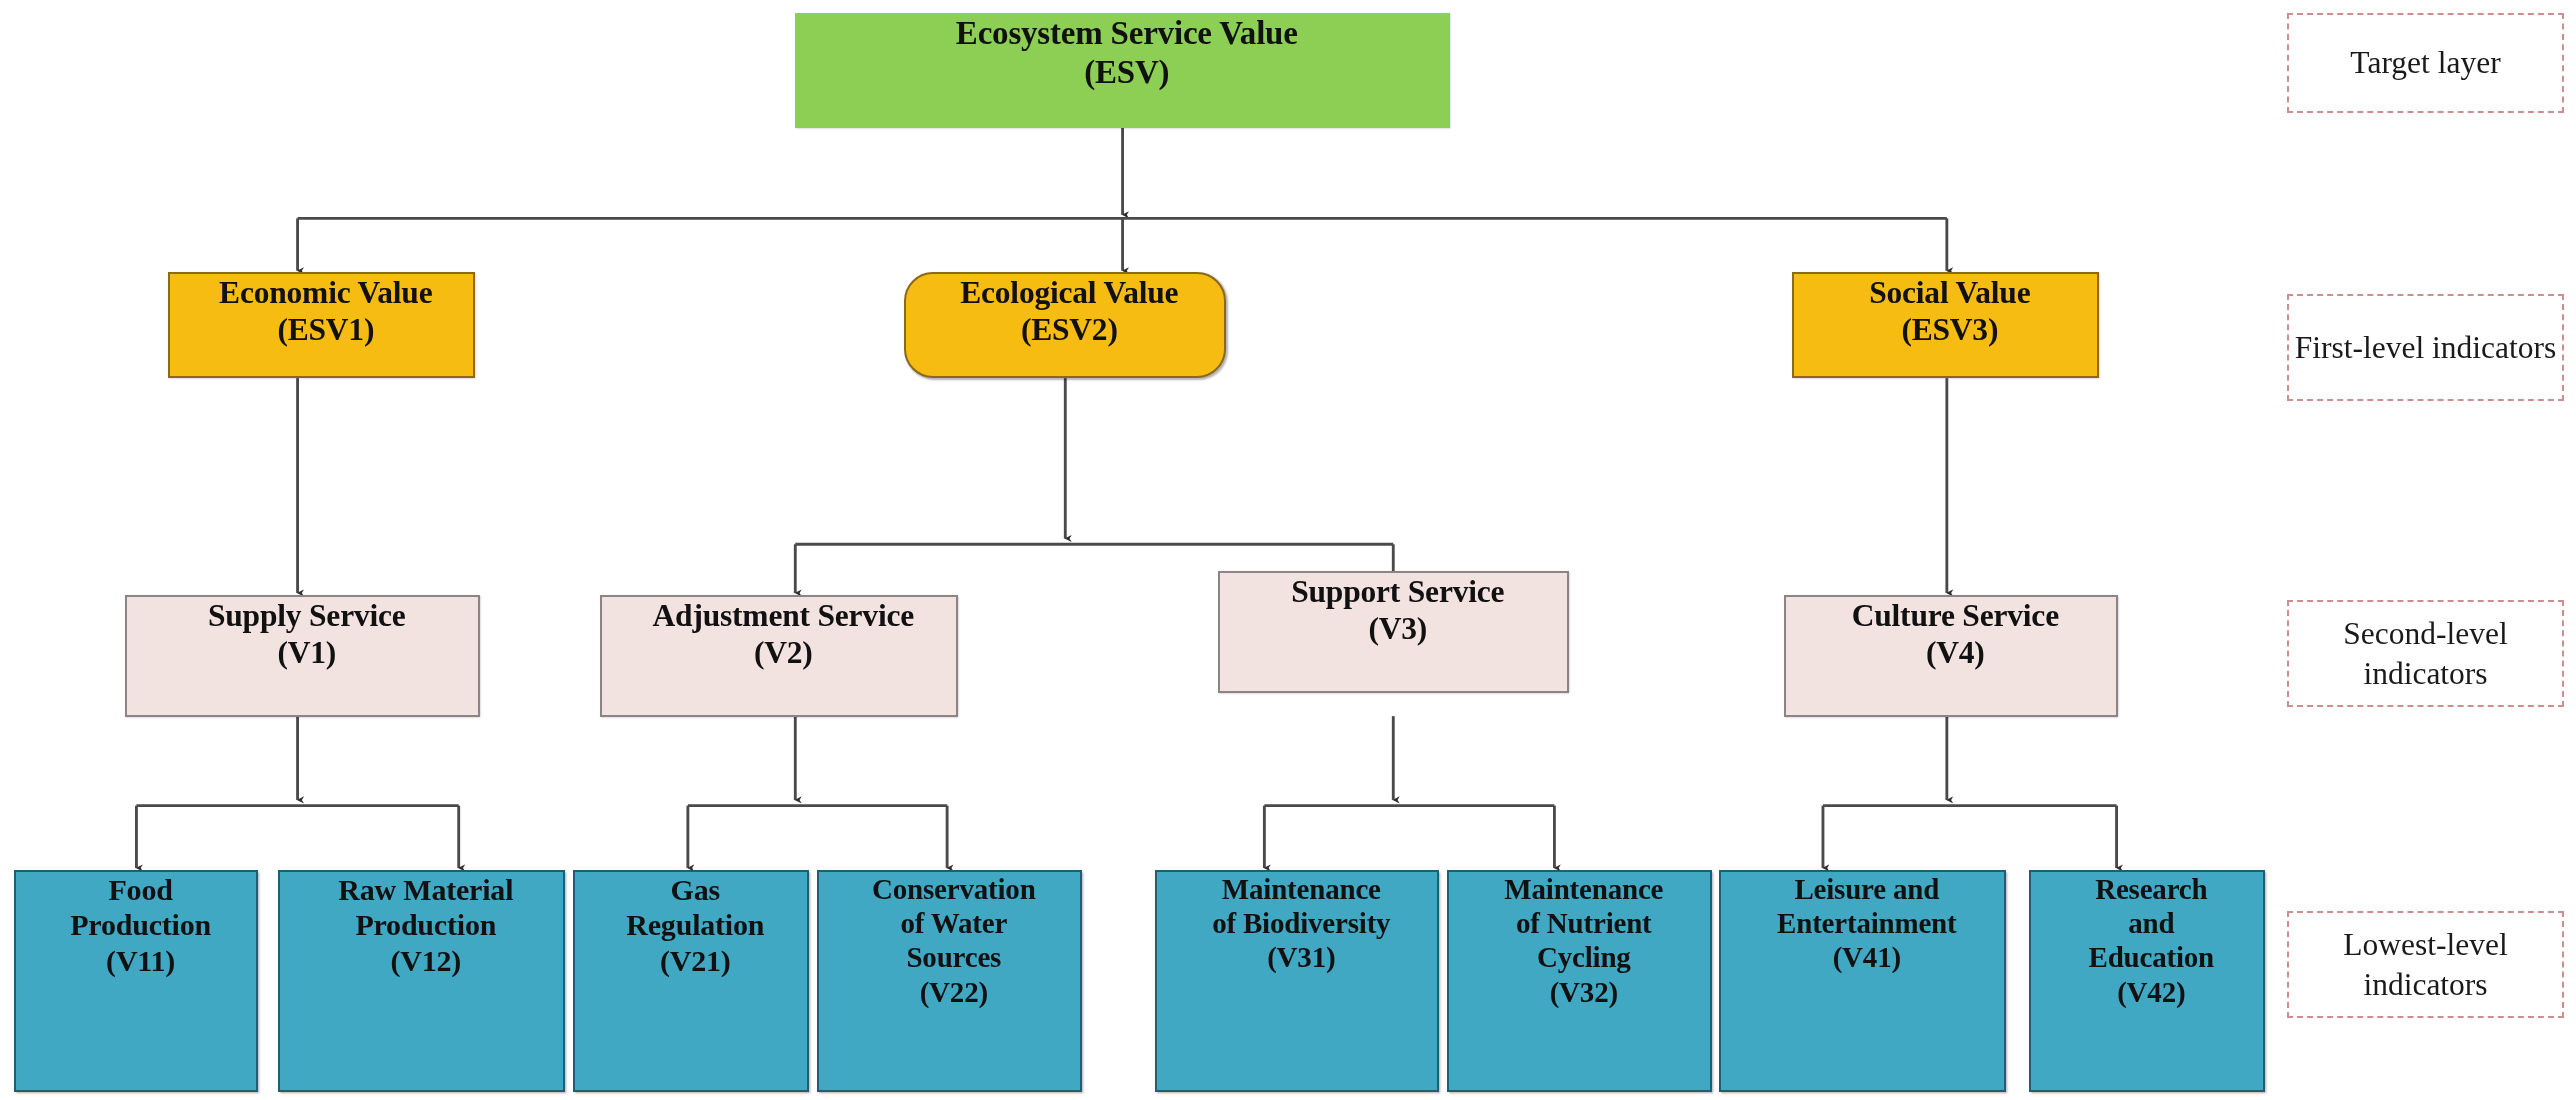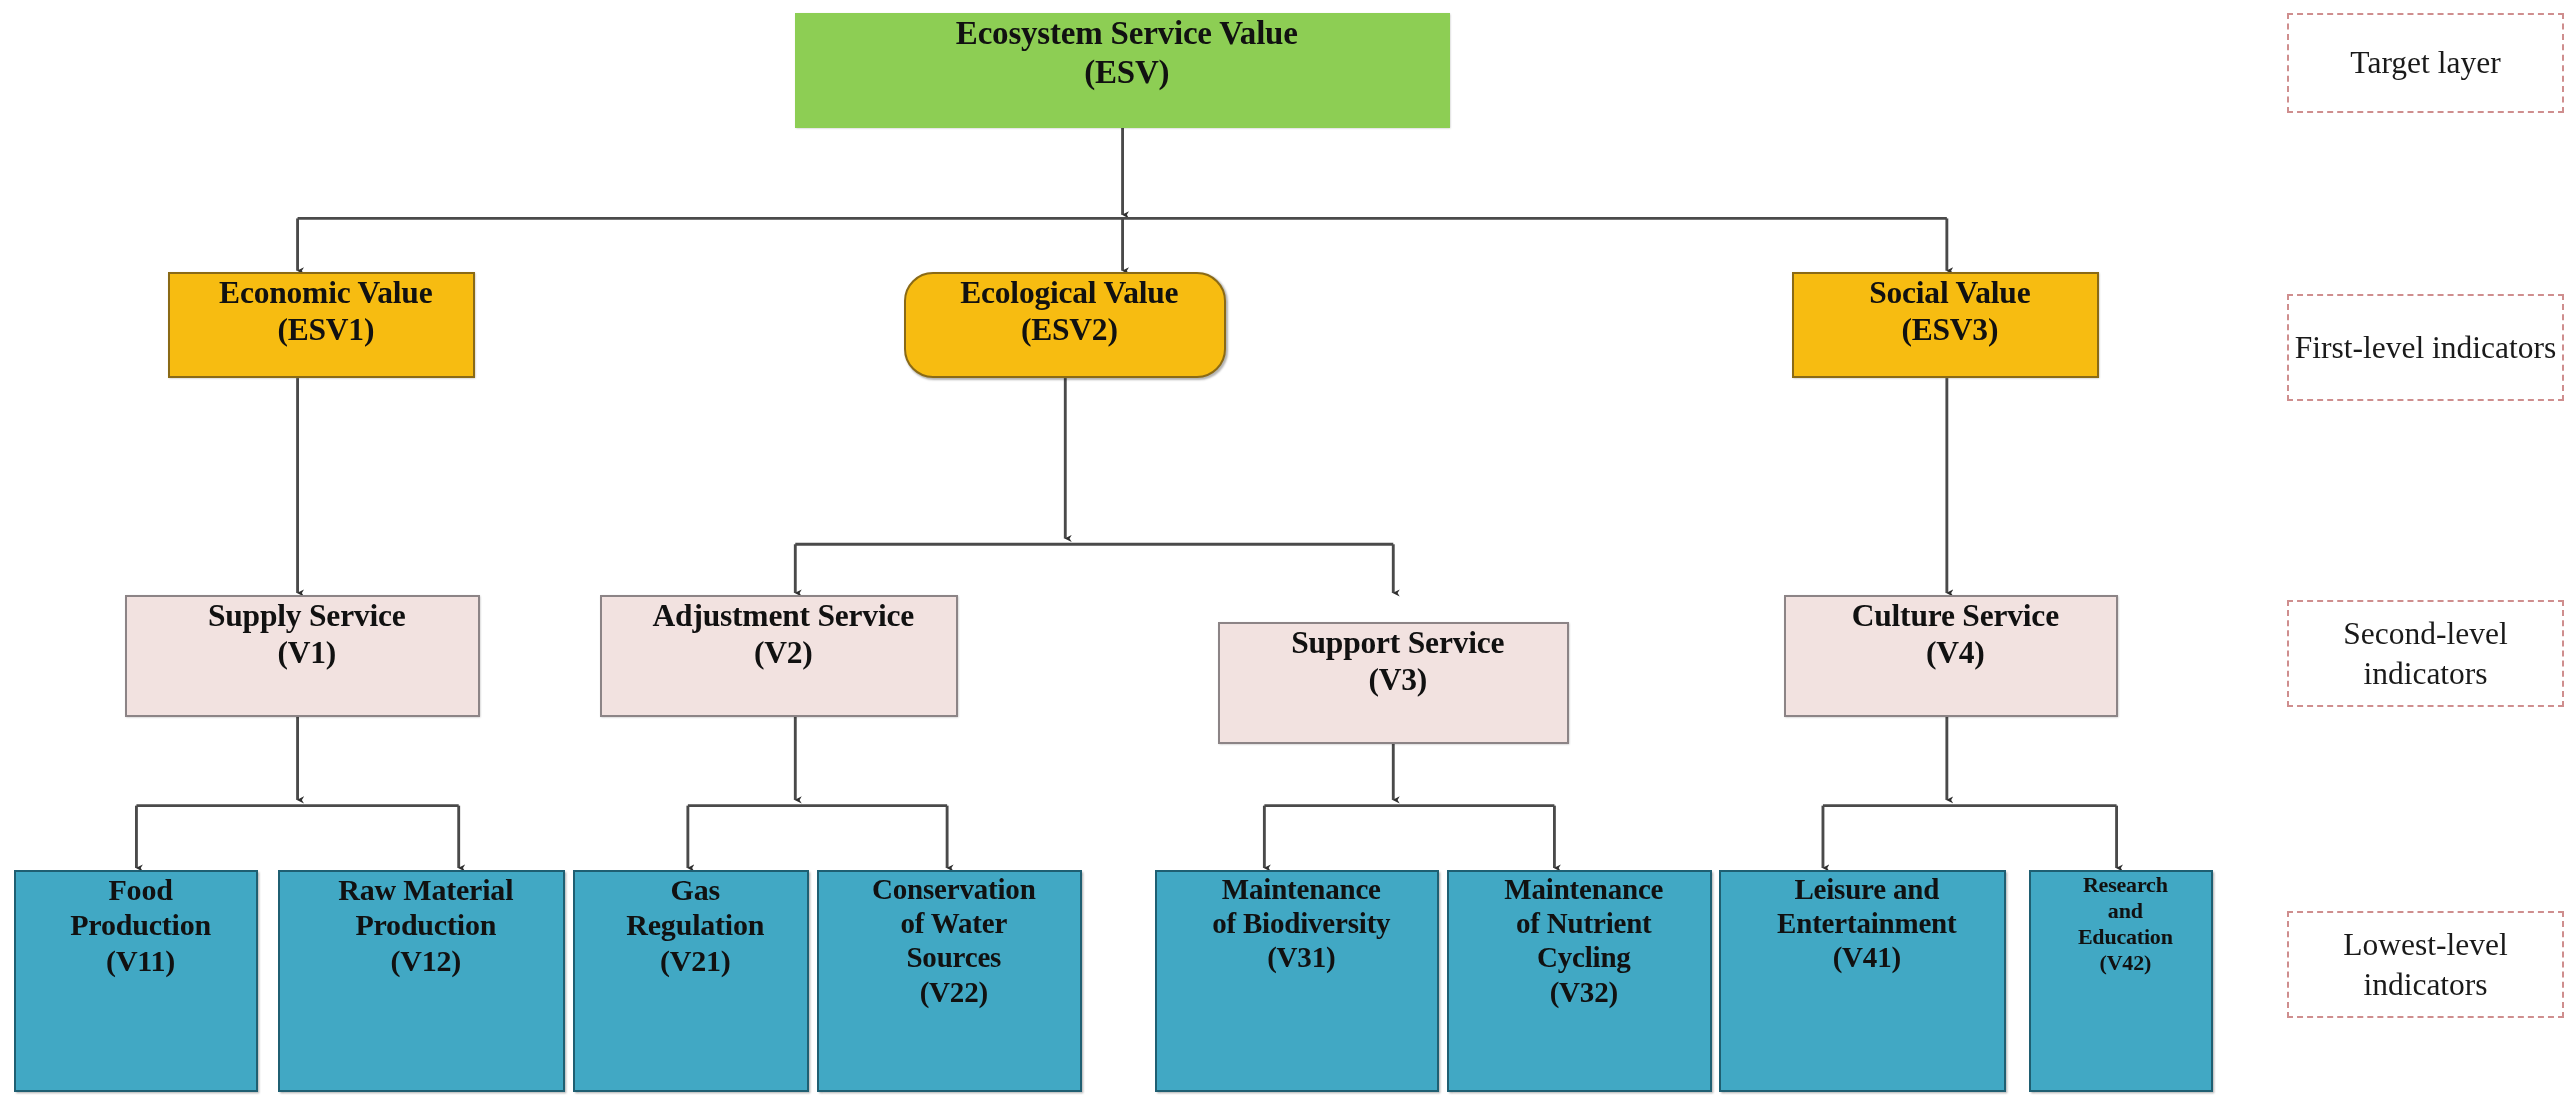--- a/index.html
+++ b/index.html
@@ -112,21 +112,21 @@
     </span>
   </div>
 
   <div class="node n-second" style="left:600px;top:595px;width:358px;height:122px;">
     <span>
       <span>Adjustment Service</span>
       <span>(V2)</span>
     </span>
   </div>
 
-  <div class="node n-second" style="left:1218px;top:622px;width:351px;height:122px;">
+  <div class="node n-second" style="left:1218px;top:571px;width:351px;height:122px;">
     <span>
       <span>Support Service</span>
       <span>(V3)</span>
     </span>
   </div>
 
   <div class="node n-second" style="left:1784px;top:595px;width:334px;height:122px;">
     <span>
       <span>Culture Service</span>
       <span>(V4)</span>
@@ -184,21 +184,21 @@
   </div>
 
   <div class="node n-lowest" style="left:1719px;top:870px;width:287px;height:222px;font-size:29px;">
     <span>
       <span>Leisure and</span>
       <span>Entertainment</span>
       <span>(V41)</span>
     </span>
   </div>
 
-  <div class="node n-lowest" style="left:2029px;top:870px;width:184px;height:222px;font-size:22px;">
+  <div class="node n-lowest" style="left:2029px;top:870px;width:236px;height:222px;font-size:29px;">
     <span>
       <span>Research</span>
       <span>and</span>
       <span>Education</span>
       <span>(V42)</span>
     </span>
   </div>
 
   <div class="legend" style="left:2287px;top:294px;width:277px;height:107px;">
     <span>First-level indicators</span>

